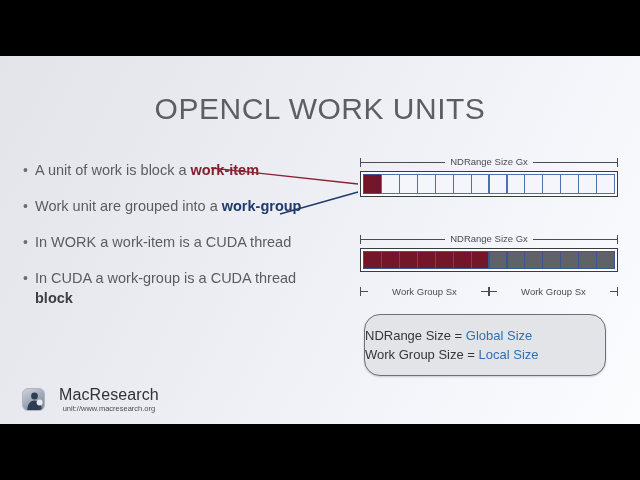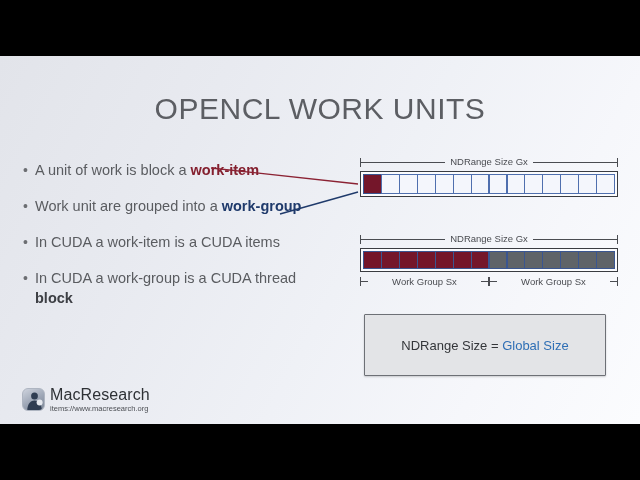--- a/index.html
+++ b/index.html
@@ -144,21 +144,21 @@
   
   #diagram-ndrange { left: 352px; top: 99px; width: 258px; }
   #diagram-ndrange .cell-strip-outer { height: 26px; margin-top: 2px; }
 
   
   #diagram-workgroups { left: 352px; top: 176px; width: 258px; }
   #diagram-workgroups .cell-strip-outer { height: 24px; margin-top: 2px; }
   #workgroup-dims {
     display: flex;
     width: 100%;
-    margin-top: 3px;
+    margin-top: 13px;
     align-items: center;
   }
   .wg-dim { flex: 1 1 0; }
   .wg-dim-line {
     display: flex;
     align-items: center;
     height: 13px;
     color: #4a4c51;
     font-size: 9.5px;
   }
@@ -170,25 +170,25 @@
 
   
   #info-box {
     position: absolute;
     left: 356px;
     top: 258px;
     width: 242px;
     height: 62px;
     box-sizing: border-box;
     border: 1.3px solid #6d7076;
-    border-radius: 1px;
+    border-radius: 16px;
     background: #e3e4e7;
     display: flex;
     flex-direction: column;
-    align-items: center;
+    align-items: flex-start;
     justify-content: center;
     box-shadow: 0 1px 2px rgba(0,0,0,0.18);
   }
   .info-line {
     font-size: 13px;
     line-height: 19px;
     color: #34363a;
     white-space: nowrap;
   }
   .info-accent { color: #2f6fb5; }
@@ -206,21 +206,21 @@
     border-radius: 6px;
     background: linear-gradient(150deg, #cfd4de 0%, #9ba4b4 55%, #7d8796 100%);
     border: 1px solid #aeb5c1;
     box-sizing: border-box;
     position: relative;
     flex: 0 0 auto;
     margin-top: 2px;
     overflow: hidden;
   }
   #logo-mark svg { position: absolute; left: 2px; top: 1px; }
-  #logo-text { margin-left: 5px; }
+  #logo-text { margin-left: 14px; text-align: center; }
   #logo-name {
     font-size: 16px;
     font-weight: 400;
     color: #2e3135;
     line-height: 17px;
     letter-spacing: 0.1px;
   }
   #logo-url {
     font-size: 7.5px;
     color: #4b4e53;
@@ -256,21 +256,21 @@
           <span>A unit of work is block a </span><span class="em-red">work-item</span>
         </div>
 
         <div class="bullet-item">
           <span class="bullet-dot">•</span>
           <span>Work unit are grouped into a </span><span class="em-blue">work-group</span>
         </div>
 
         <div class="bullet-item">
           <span class="bullet-dot">•</span>
-          <span>In CUDA a work-item is a CUDA items</span>
+          <span>In WORK a work-item is a CUDA thread</span>
         </div>
 
         <div class="bullet-item">
           <span class="bullet-dot">•</span>
           <span>In CUDA a work-group is a CUDA thread </span><span class="em-dark">block</span>
         </div>
 
       </div>
 
       <div class="diagram" id="diagram-ndrange">
@@ -346,33 +346,36 @@
               <div class="wg-tick-r"></div>
             </div>
           </div>
         </div>
       </div>
 
       <div id="info-box">
         <div class="info-line">
           <span>NDRange Size = </span><span class="info-accent">Global Size</span>
         </div>
+        <div class="info-line">
+          <span>Work Group Size = </span><span class="info-accent">Local Size</span>
+        </div>
       </div>
 
       <div id="logo">
         <div id="logo-mark">
           <svg width="19" height="20" viewBox="0 0 19 20">
             <ellipse cx="9.5" cy="6" rx="3.4" ry="3.6" fill="#2f3d52"></ellipse>
             <path d="M2.2 20 C2.6 13.2 6.0 10.4 9.5 10.4 C13.0 10.4 16.4 13.2 16.8 20 Z" fill="#2f3d52"></path>
             <circle cx="14.6" cy="12.6" r="3.0" fill="#e6e9ef"></circle>
           </svg>
         </div>
         <div id="logo-text">
           <div id="logo-name">MacResearch</div>
-          <div id="logo-url">items://www.macresearch.org</div>
+          <div id="logo-url">unit://www.macresearch.org</div>
         </div>
       </div>
 
       <svg id="leaders">
         <line x1="203" y1="112" x2="350" y2="128" stroke="#8b2233" stroke-width="1.3"></line>
         <line x1="272" y1="158" x2="350" y2="136" stroke="#1f3a6b" stroke-width="1.3"></line>
       </svg>
 
     </div>
   </div>

